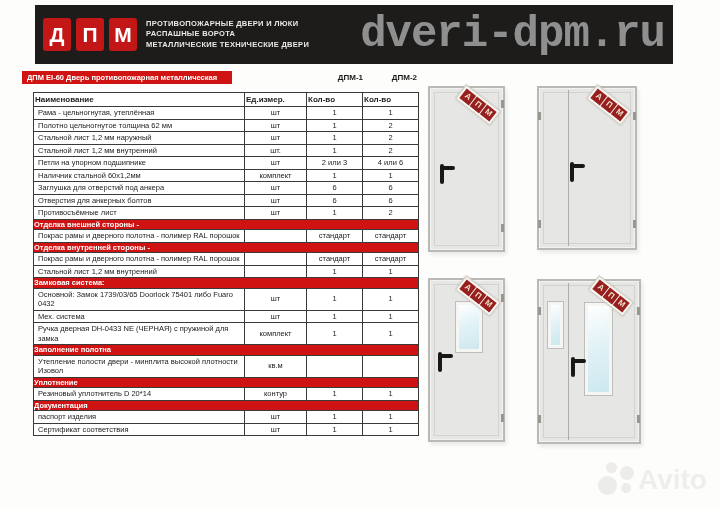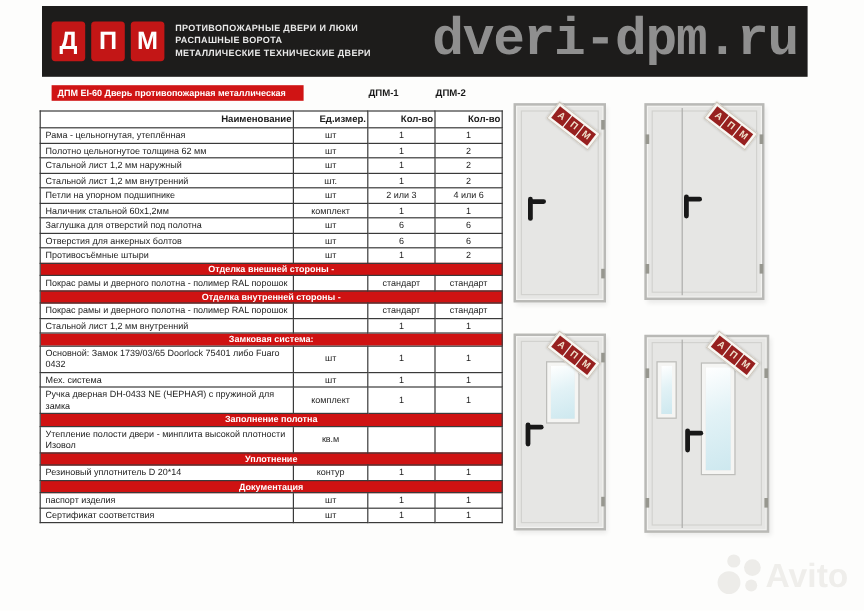--- a/index.html
+++ b/index.html
@@ -10,41 +10,41 @@
   .topbar{position:absolute;left:35px;top:5px;width:638px;height:59px;background:#1d1c1b;
           display:flex;align-items:center;padding:0;box-sizing:border-box;}
   .logo{display:flex;gap:5px;margin-left:8px;}
   .logo span{width:28px;height:33px;background:#c31616;border-radius:3px;color:#fff;
              font-weight:bold;font-size:21px;line-height:33px;text-align:center;}
   .tagline{margin-left:9px;color:#e9e9e9;font-size:7.5px;line-height:10.5px;letter-spacing:.3px;font-weight:bold;}
   .site{margin-left:auto;margin-right:8px;color:#8f8f8f;font-weight:800;font-size:44px;
         letter-spacing:-1px;line-height:59px;font-family:Liberation Mono, monospace;}
 
   
-  .title-bar{position:absolute;left:43px;top:71px;width:210px;height:13px;background:#d01414;
+  .title-bar{position:absolute;left:22px;top:71px;width:210px;height:13px;background:#d01414;
              color:#fff;font-weight:bold;font-size:7.5px;line-height:13px;padding-left:5px;
              box-sizing:border-box;white-space:nowrap;}
   .model-label{position:absolute;top:71px;height:13px;font-weight:bold;font-size:8px;
-               line-height:13px;text-align:left;color:#1a1a1a;}
+               line-height:13px;text-align:right;color:#1a1a1a;}
   .model-label.m1{left:307px;width:56px;}
   .model-label.m2{left:363px;width:54px;}
 
   
   table.spec{position:absolute;left:33px;top:92px;border-collapse:collapse;table-layout:fixed;
              width:385px;background:#fff;}
   table.spec th,table.spec td{border:1px solid #3a3a3a;box-sizing:border-box;color:#1c1c1c;}
-  table.spec th{font-size:8px;line-height:11px;padding:1px;font-weight:bold;text-align:right;}
+  table.spec th{font-size:8px;line-height:11px;padding:1px;font-weight:bold;text-align:left;}
   table.spec tr.item td{font-size:7.5px;line-height:9.5px;padding:1px 3px;text-align:center;vertical-align:middle;}
   table.spec tr.item td.c0{text-align:left;padding-left:4px;}
   table.spec .c0{width:211px;}
   table.spec .c1{width:62px;}
   table.spec .c2{width:56px;}
   table.spec .c3{width:56px;}
   table.spec tr.section td{background:#cf1212;color:#fff;font-weight:bold;font-size:7.5px;
-                           line-height:9.5px;height:10px;text-align:center;padding:0;}
+                           line-height:9.5px;height:10px;text-align:left;padding:0;}
 
   
   .door{position:absolute;background:#e6e6e4;border:2px solid #b9b9b6;
         box-shadow:inset 0 0 0 1px #f3f3f1, 2px 3px 4px rgba(0,0,0,0.08);}
   .inner{position:absolute;inset:4px;border:1px solid #d2d2cf;}
   .divider{position:absolute;top:2px;bottom:2px;width:1px;background:#adadab;}
   .handle{position:absolute;width:4px;height:20px;background:#181818;border-radius:2px;}
   .handle::after{content:"";position:absolute;left:2px;top:2px;width:13px;height:4px;
                  background:#181818;border-radius:2px;}
   .hinge{position:absolute;width:3px;height:8px;background:#97978f;}
@@ -128,33 +128,33 @@
           <td class="c2">2 или 3</td>
           <td class="c3">4 или 6</td>
         </tr>
         <tr class="item">
           <td class="c0">Наличник стальной 60х1,2мм</td>
           <td class="c1">комплект</td>
           <td class="c2">1</td>
           <td class="c3">1</td>
         </tr>
         <tr class="item">
-          <td class="c0">Заглушка для отверстий под полотна</td>
+          <td class="c0">Заглушка для отверстий под анкера</td>
           <td class="c1">шт</td>
           <td class="c2">6</td>
           <td class="c3">6</td>
         </tr>
         <tr class="item">
           <td class="c0">Отверстия для анкерных болтов</td>
           <td class="c1">шт</td>
           <td class="c2">6</td>
           <td class="c3">6</td>
         </tr>
         <tr class="item">
-          <td class="c0">Противосъёмные штыри</td>
+          <td class="c0">Противосъёмные лист</td>
           <td class="c1">шт</td>
           <td class="c2">1</td>
           <td class="c3">2</td>
         </tr>
         <tr class="section">
           <td colspan="4">Отделка внешней стороны -</td>
         </tr>
         <tr class="item">
           <td class="c0">Покрас рамы и дверного полотна - полимер RAL порошок</td>
           <td class="c1"></td>

